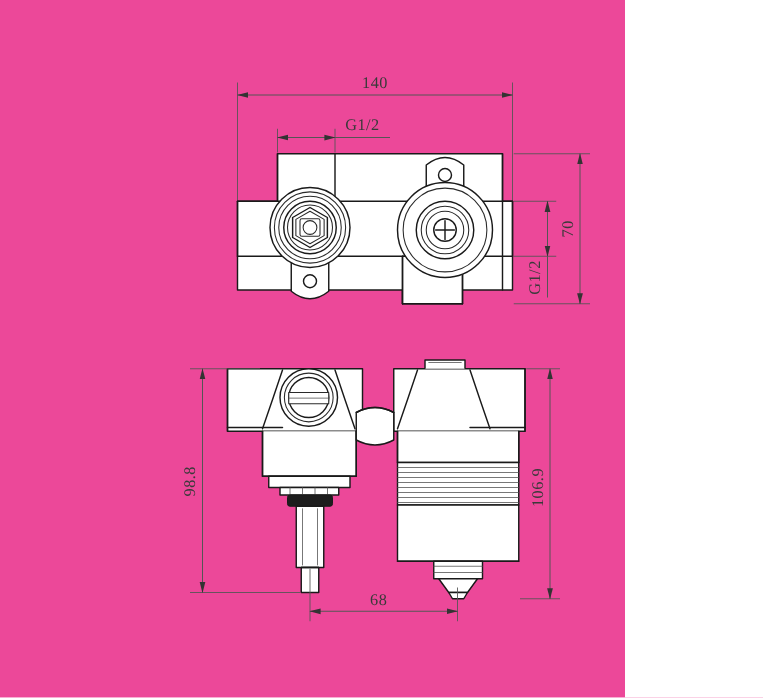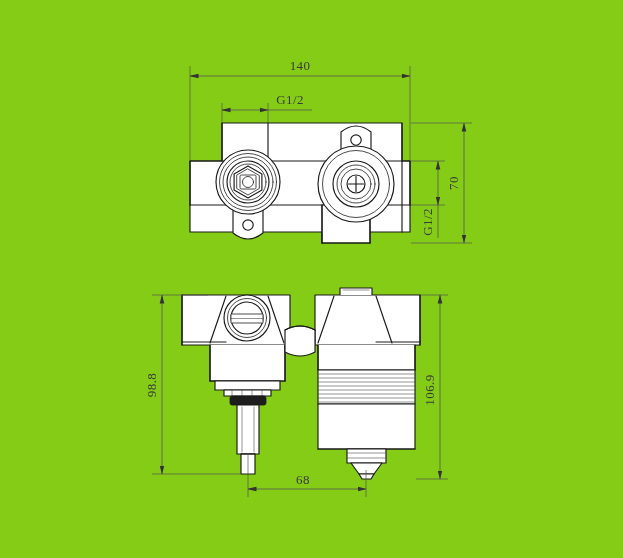--- a/index.html
+++ b/index.html
@@ -9,23 +9,23 @@
     background: #ffffff;
   }
   body {
     width: 623px;
     height: 558px;
     font-family: "Liberation Serif", "DejaVu Serif", serif;
     overflow: hidden;
   }
   #drawing-sheet {
     position: relative;
-    width: 623px;
+    width: 500px;
     height: 558px;
-    background: #84cc16;
+    background: #ec4899;
   }
   #drawing-svg {
     position: absolute;
     left: 0;
     top: 0;
     width: 623px;
     height: 558px;
     display: block;
   }
   .dim-text {

